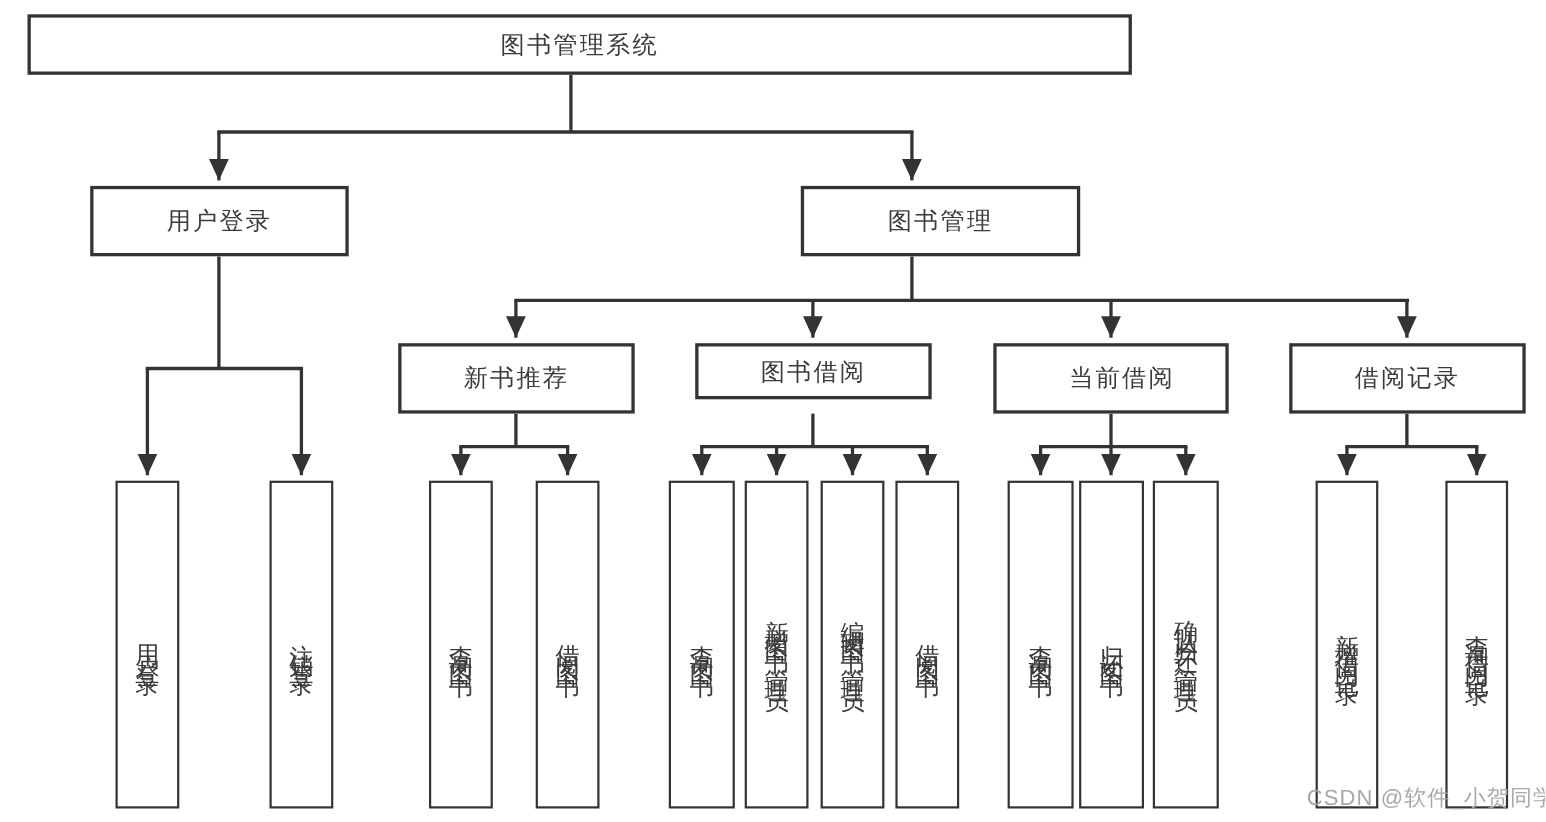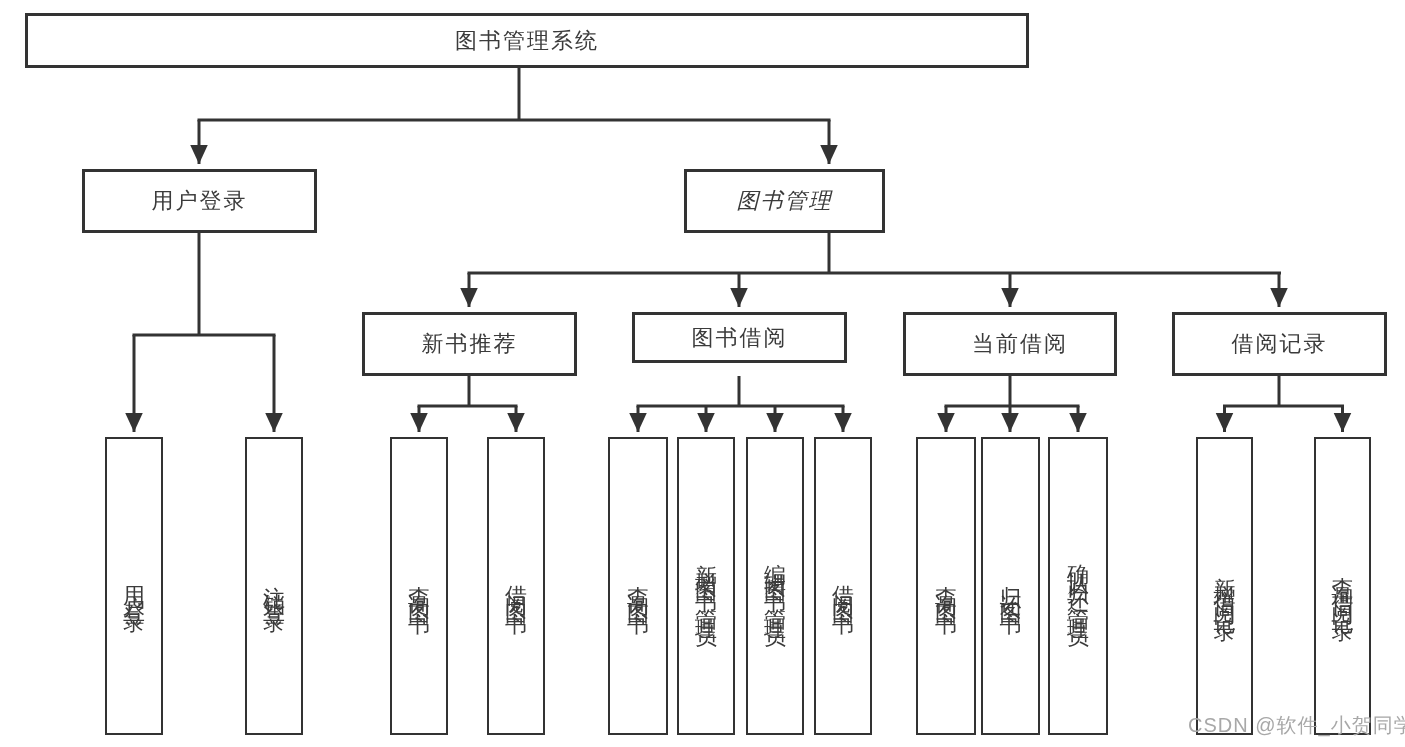--- a/index.html
+++ b/index.html
@@ -105,21 +105,21 @@
       <path d="M1279,376 V406"></path>
       <path d="M1223,406 H1344"></path>
       <path d="M1224.5,406 V432" marker-end="url(#arrow)"></path>
       <path d="M1342.5,406 V432" marker-end="url(#arrow)"></path>
     </g>
   </svg>
 
   <div class="node" style="left:25px;top:13px;width:1004px;height:55px;">图书管理系统</div>
 
   <div class="node" style="left:82px;top:169px;width:235px;height:64px;">用户登录</div>
-  <div class="node" style="left:684px;top:169px;width:201px;height:64px;font-style:italic;">图书管理</div>
+  <div class="node" style="left:728px;top:169px;width:254px;height:64px;">图书管理</div>
 
   <div class="node" style="left:362px;top:312px;width:215px;height:64px;">新书推荐</div>
   <div class="node" style="left:632px;top:312px;width:215px;height:51px;">图书借阅</div>
   <div class="node" style="left:903px;top:312px;width:214px;height:64px;padding-left:20px;">当前借阅</div>
   <div class="node" style="left:1172px;top:312px;width:215px;height:64px;">借阅记录</div>
 
   <div class="leaf" style="left:105px;width:58px;">
     <span>用户登录</span>
   </div>
   <div class="leaf" style="left:245px;width:58px;">

